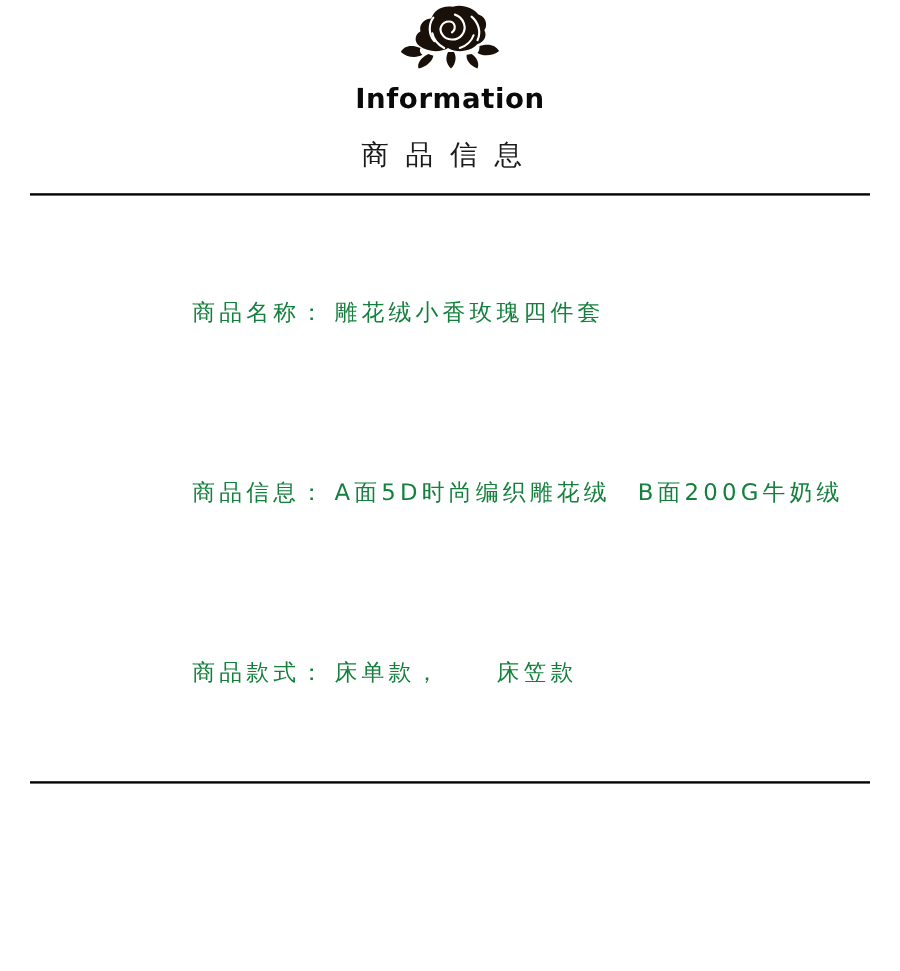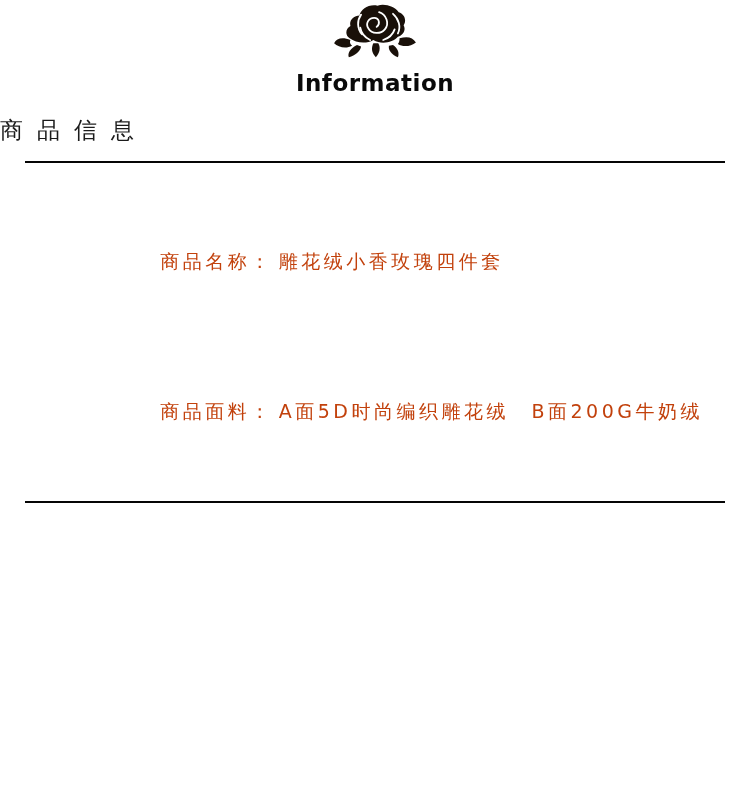--- a/index.html
+++ b/index.html
@@ -24,41 +24,42 @@
     text-align: center;
     font-size: 23px;
     line-height: 30px;
     font-weight: bold;
     letter-spacing: 0.5px;
     color: #0a0a0a;
   }
 
   .title-zh {
     margin-top: 16px;
+    text-align: center;
     font-size: 23px;
     line-height: 32px;
     letter-spacing: 14px;
     color: #1b1b1b;
   }
 
   .divider {
     height: 2px;
     background: #050505;
     margin-left: 25px;
     margin-right: 25px;
   }
   .divider.d1 { margin-top: 15px; }
   .divider.d2 { margin-top: 15px; }
 
   .info { margin-top: 23px; padding-left: 103px; }
   .info-row {
     line-height: 50px;
     font-size: 19px;
     letter-spacing: 3.5px;
-    color: #c2410c;
+    color: #15803d;
     white-space: pre;
   }
   .info-row .val { margin-left: 6px; }
 </style>
 </head>
 <body>
 
 <div class="page">
 
   <svg class="rose" viewBox="0 0 100 66" aria-hidden="true">
@@ -82,19 +83,22 @@
   <div class="title-en">Information</div>
   <div class="title-zh">商品信息</div>
 
   <div class="divider d1"></div>
 
   <div class="info">
     <div class="info-row">
       <span class="lbl">商品名称：</span><span class="val">雕花绒小香玫瑰四件套</span>
     </div>
     <div class="info-row">
-      <span class="lbl">商品面料：</span><span class="val">A面5D时尚编织雕花绒　B面200G牛奶绒</span>
+      <span class="lbl">商品信息：</span><span class="val">A面5D时尚编织雕花绒　B面200G牛奶绒</span>
+    </div>
+    <div class="info-row">
+      <span class="lbl">商品款式：</span><span class="val">床单款，　　床笠款</span>
     </div>
   </div>
 
   <div class="divider d2"></div>
 
 </div>
 
 </body></html>

